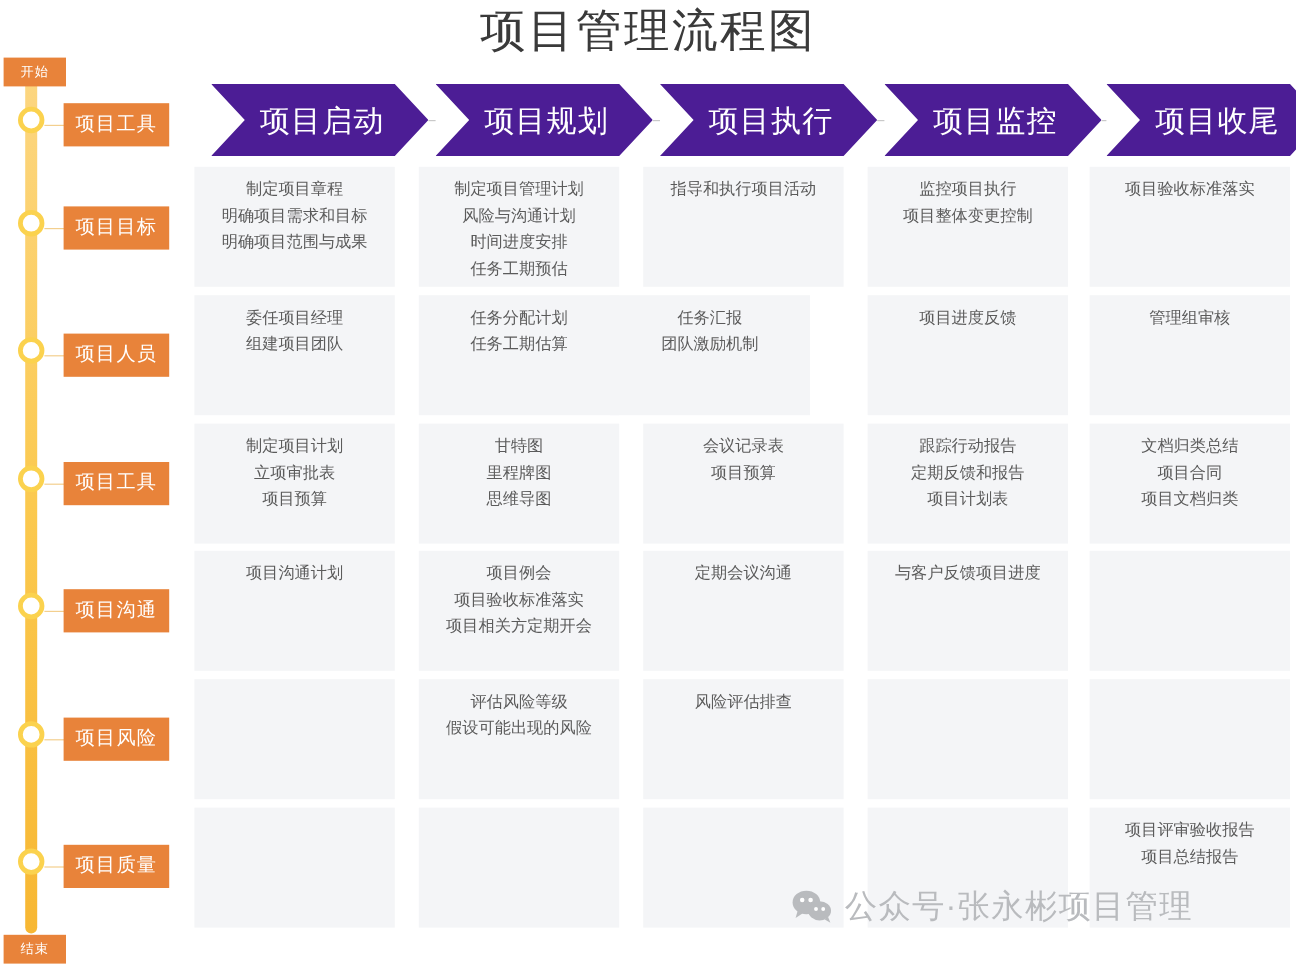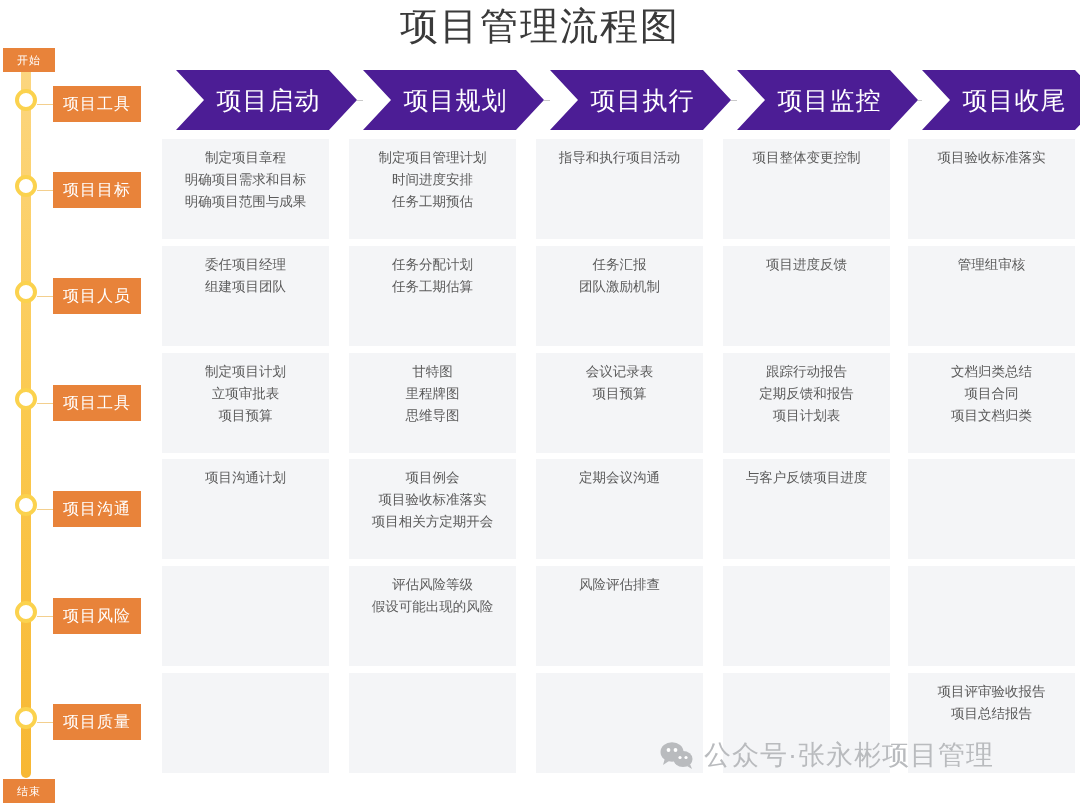--- a/index.html
+++ b/index.html
@@ -192,41 +192,43 @@
       </div>
     </div>
   <div id="cells">
       <div class="cell" style="left: 162px; top: 139px; width: 167px; height: 100px;">
         <span class="ln">制定项目章程</span>
         <span class="ln">明确项目需求和目标</span>
         <span class="ln">明确项目范围与成果</span>
       </div>
       <div class="cell" style="left: 349px; top: 139px; width: 167px; height: 100px;">
         <span class="ln">制定项目管理计划</span>
+        <span class="ln">风险与沟通计划</span>
         <span class="ln">时间进度安排</span>
         <span class="ln">任务工期预估</span>
       </div>
       <div class="cell" style="left: 536px; top: 139px; width: 167px; height: 100px;">
         <span class="ln">指导和执行项目活动</span>
       </div>
       <div class="cell" style="left: 723px; top: 139px; width: 167px; height: 100px;">
+        <span class="ln">监控项目执行</span>
         <span class="ln">项目整体变更控制</span>
       </div>
       <div class="cell" style="left: 908px; top: 139px; width: 167px; height: 100px;">
         <span class="ln">项目验收标准落实</span>
       </div>
       <div class="cell" style="left: 162px; top: 246px; width: 167px; height: 100px;">
         <span class="ln">委任项目经理</span>
         <span class="ln">组建项目团队</span>
       </div>
       <div class="cell" style="left: 349px; top: 246px; width: 167px; height: 100px;">
         <span class="ln">任务分配计划</span>
         <span class="ln">任务工期估算</span>
       </div>
-      <div class="cell" style="left: 536px; top: 246px; width: 167px; height: 100px;">
+      <div class="cell" style="left: 508px; top: 246px; width: 167px; height: 100px;">
         <span class="ln">任务汇报</span>
         <span class="ln">团队激励机制</span>
       </div>
       <div class="cell" style="left: 723px; top: 246px; width: 167px; height: 100px;">
         <span class="ln">项目进度反馈</span>
       </div>
       <div class="cell" style="left: 908px; top: 246px; width: 167px; height: 100px;">
         <span class="ln">管理组审核</span>
       </div>
       <div class="cell" style="left: 162px; top: 353px; width: 167px; height: 100px;">

